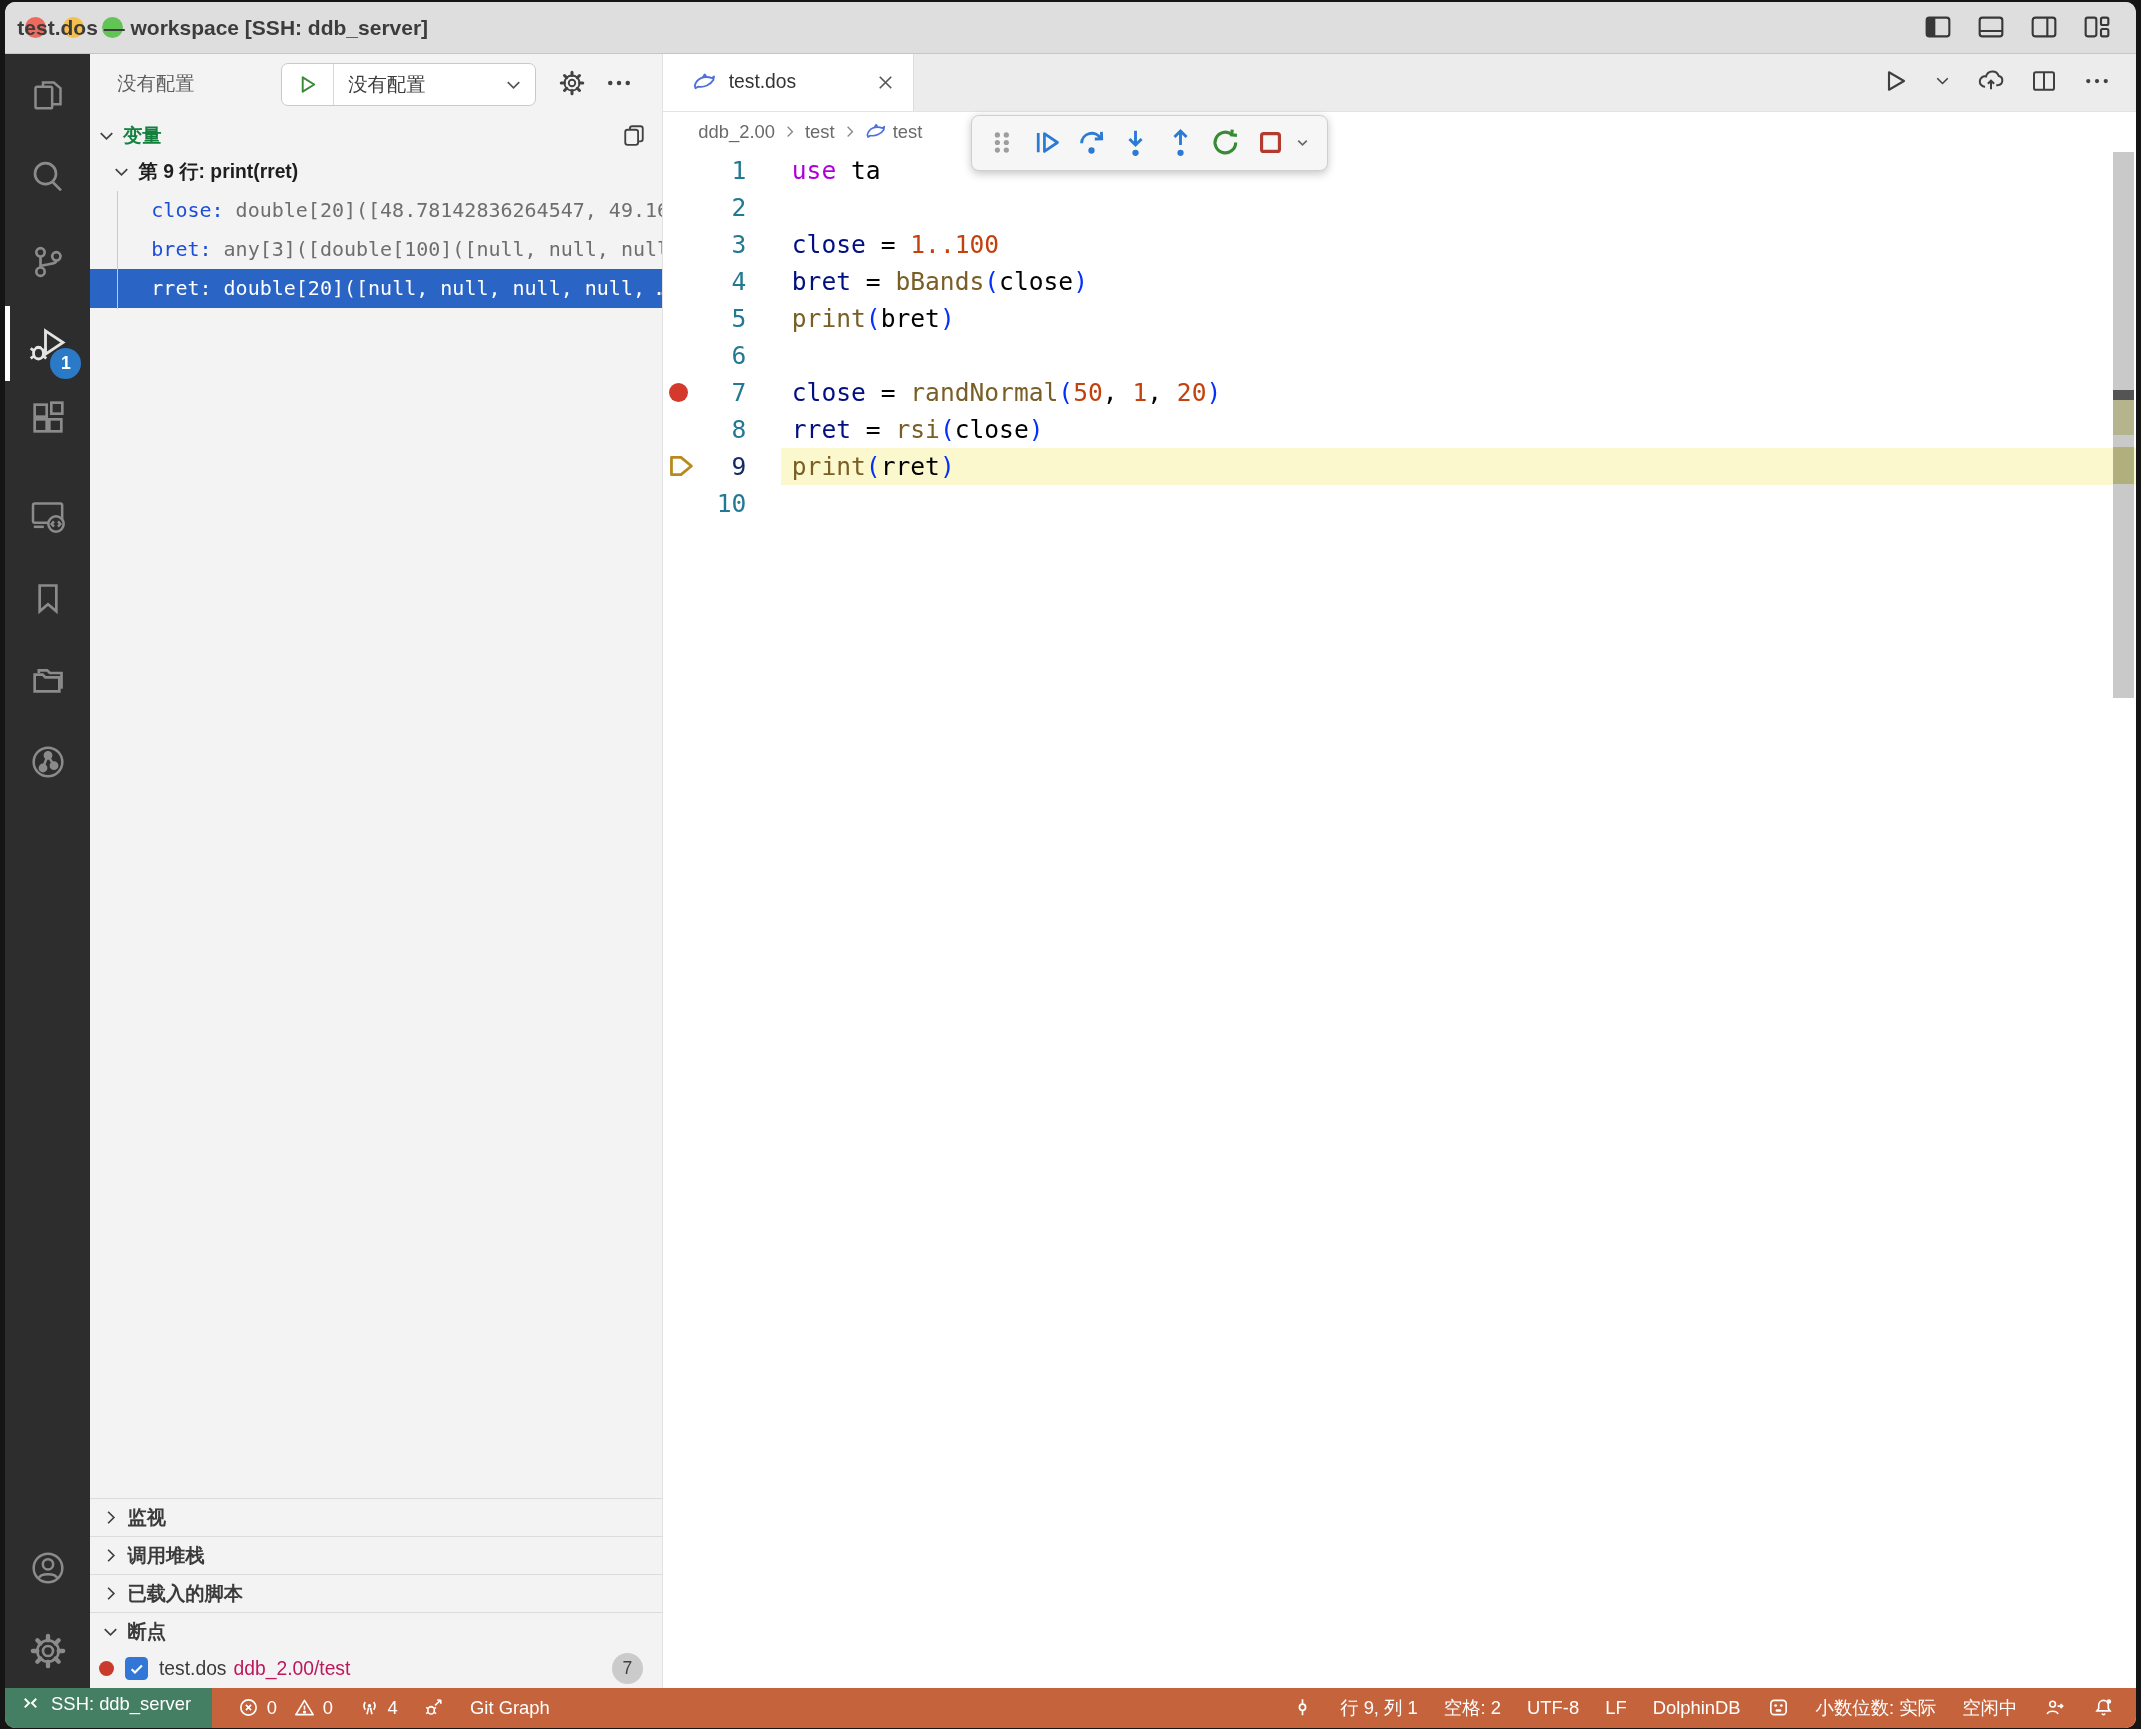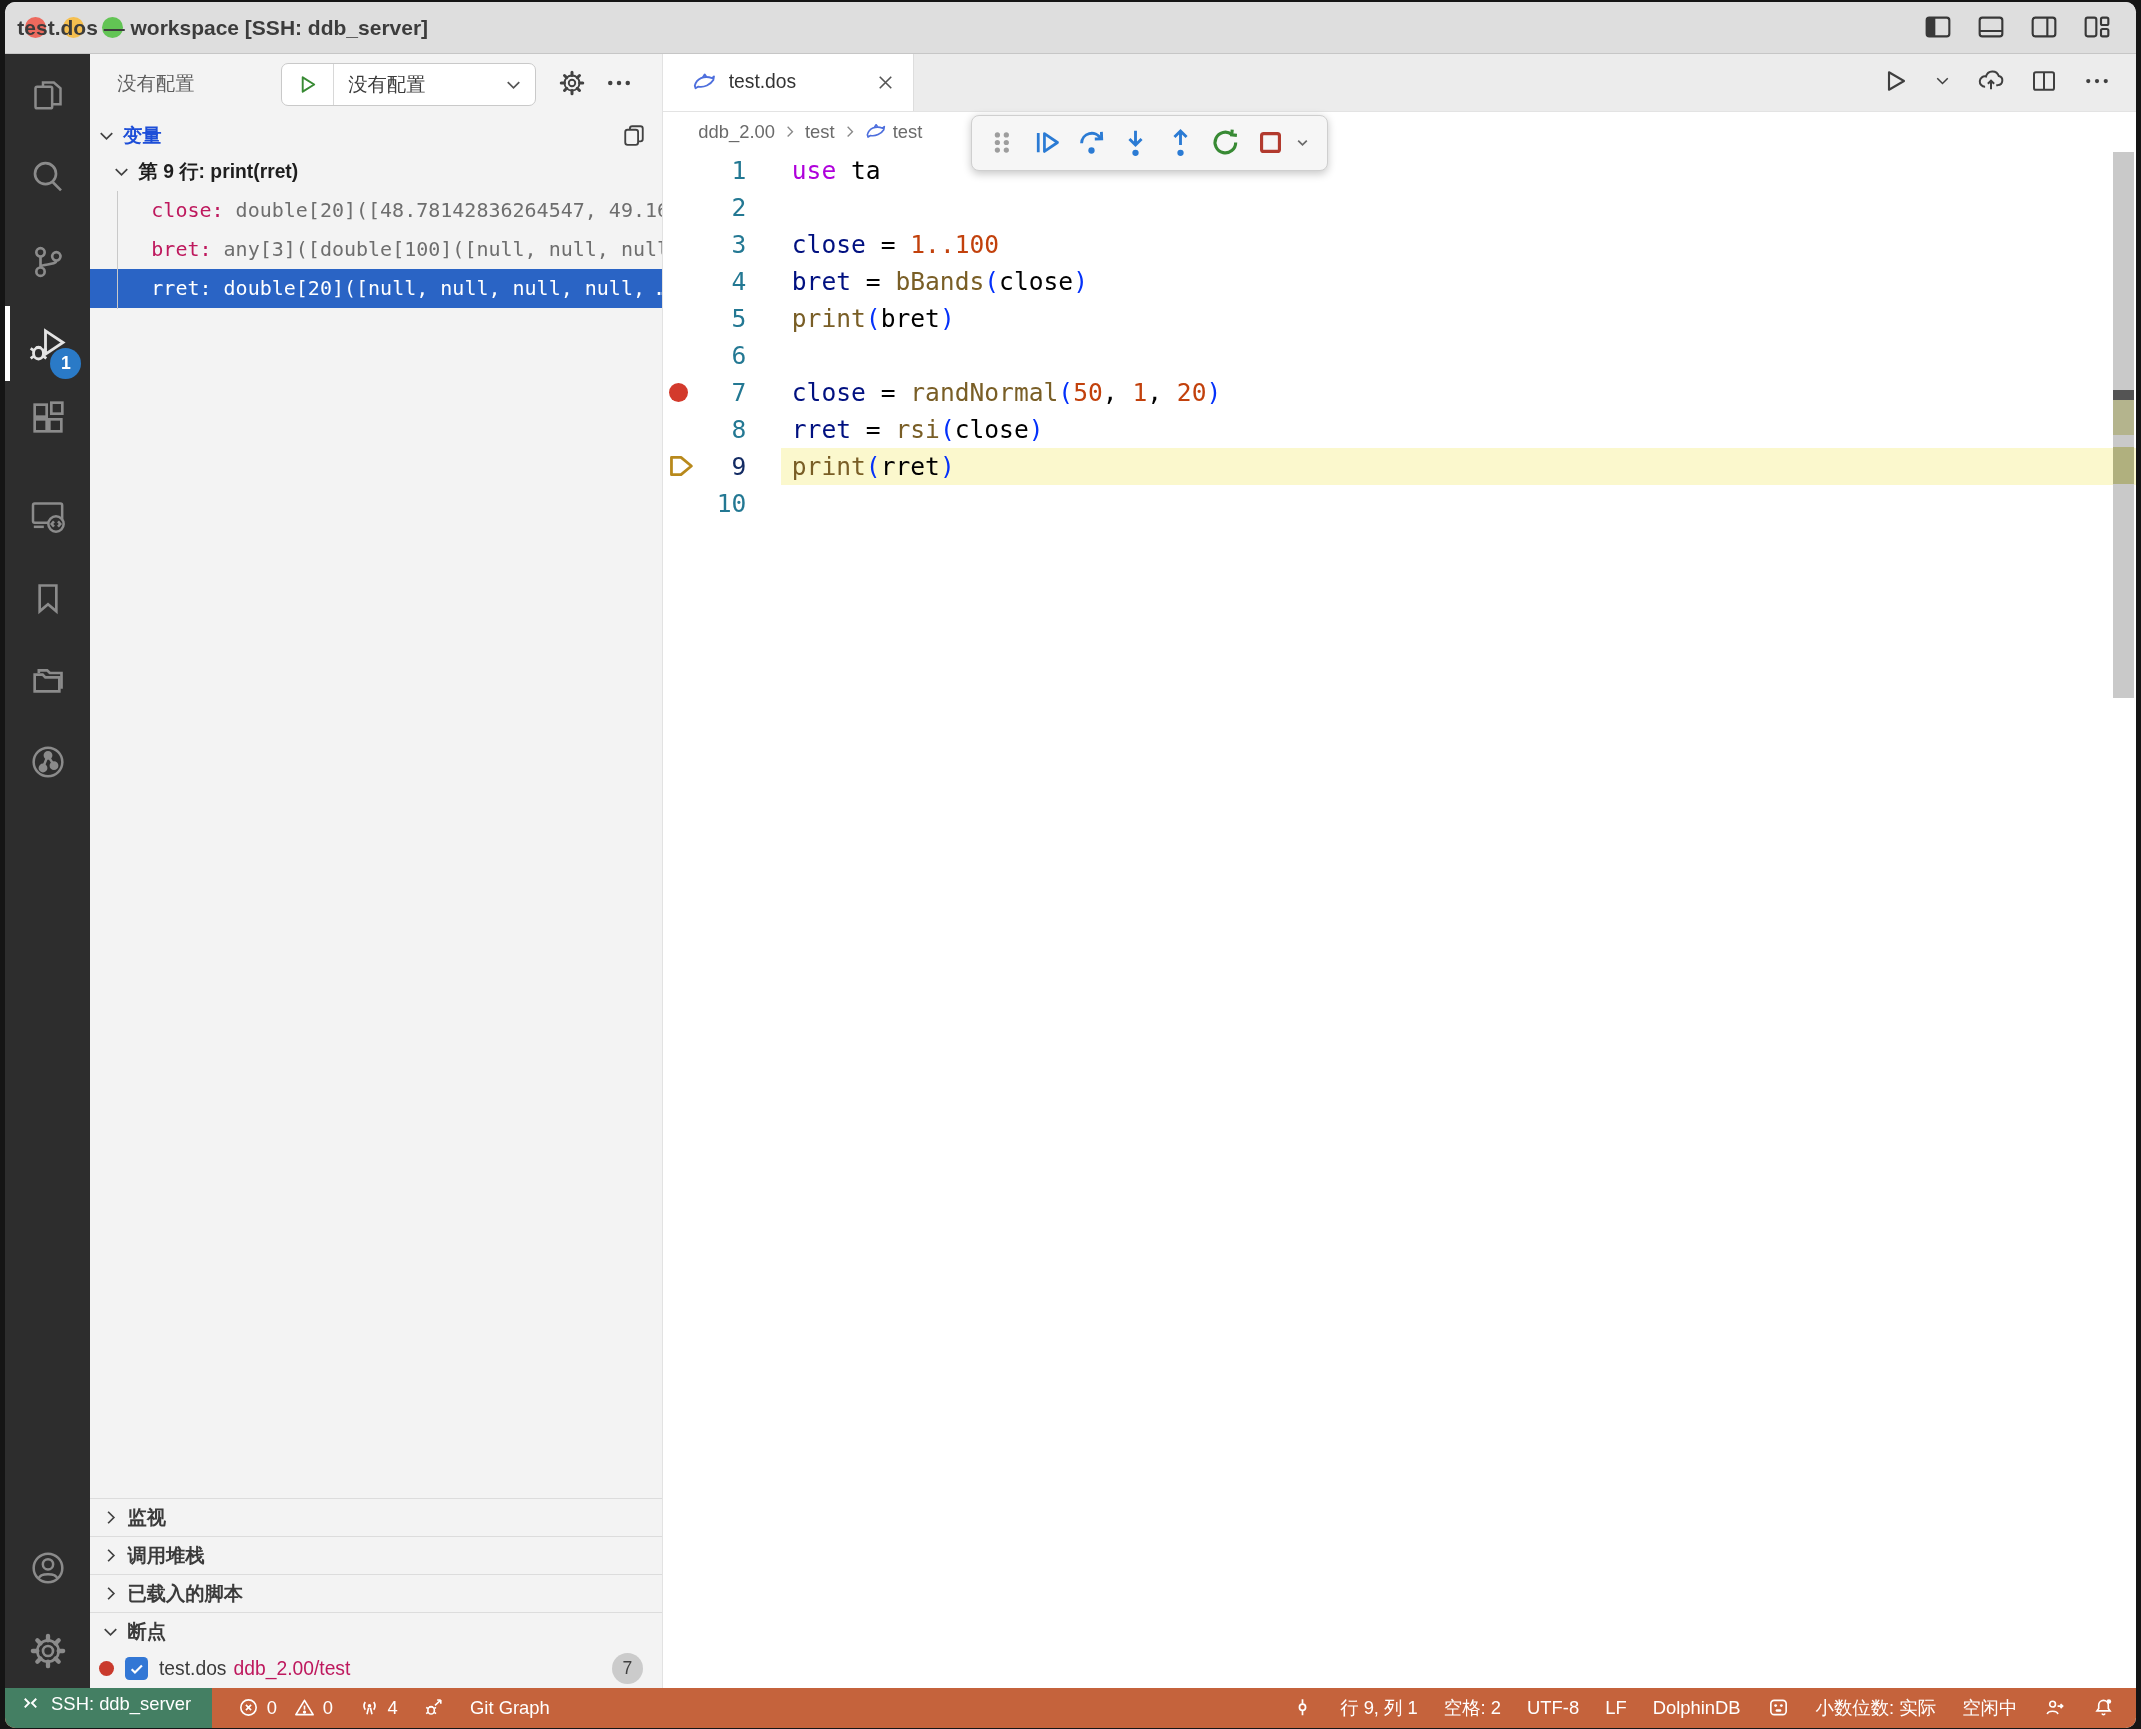--- a/index.html
+++ b/index.html
@@ -39,30 +39,30 @@
   .cfg-play svg{width:23px;height:23px;}
   .cfg-label{padding-left:14px;font-size:19.3px;color:#3c3c3c;flex:1;}
   .cfg-chevron{color:#555;padding-right:10.5px;display:flex;}
   .cfg-chevron svg{width:23px;height:23px;}
   .hdr-btn{position:absolute;top:14px;color:#424242;}
   .hdr-btn svg{width:30px;height:30px;}
   .chev{display:flex;color:#424242;}
   .chev svg{width:23px;height:23px;}
 
   .vars-header{position:absolute;left:0;top:63px;right:0;height:37px;display:flex;align-items:center;padding-left:4.4px;}
-  .vars-header .lbl{font-size:19.3px;font-weight:700;color:#1d4ed8;margin-left:5.3px;text-align:right;}
+  .vars-header .lbl{font-size:19.3px;font-weight:700;color:#15803d;margin-left:5.3px;text-align:right;}
   .copy-btn{position:absolute;right:14px;top:4.4px;color:#424242;}
   .copy-btn svg{width:28px;height:28px;}
 
   .scope-row{position:absolute;left:19.3px;top:99px;right:0;height:37px;display:flex;align-items:center;}
   .scope-row .lbl{font-size:19.3px;font-weight:700;color:#1e1e1e;margin-left:6px;}
 
   .var-row{position:absolute;left:0;right:0;height:39px;line-height:39px;white-space:nowrap;overflow:hidden;
     font-family:"DejaVu Sans Mono",monospace;font-size:20px;padding-left:61px;}
-  .var-name{color:#be185d;} .var-val{color:#6e6e6e;}
+  .var-name{color:#1d4ed8;} .var-val{color:#6e6e6e;}
   .var-row.selected{background:#2a64c5;}
   .var-row.selected .var-name,.var-row.selected .var-val{color:#ffffff;}
   .indent-guide{position:absolute;left:27px;top:137px;width:0.9px;height:118px;background:#c9c9c9;z-index:2;}
 
   .sb-bottom{position:absolute;left:0;right:0;bottom:0;}
   .section-row{height:37px;border-top:0.9px solid #dcdcdc;display:flex;align-items:center;padding-left:8.8px;}
   .section-row .lbl{font-size:19.3px;font-weight:700;color:#3b3b3b;margin-left:5.3px;}
   .bp-item{height:38px;display:flex;align-items:center;position:relative;}
   .cb{width:23px;height:23px;border-radius:4.4px;flex:none;}
   .cb-empty{border:1.8px solid #8a8a8a;background:#fff;}

